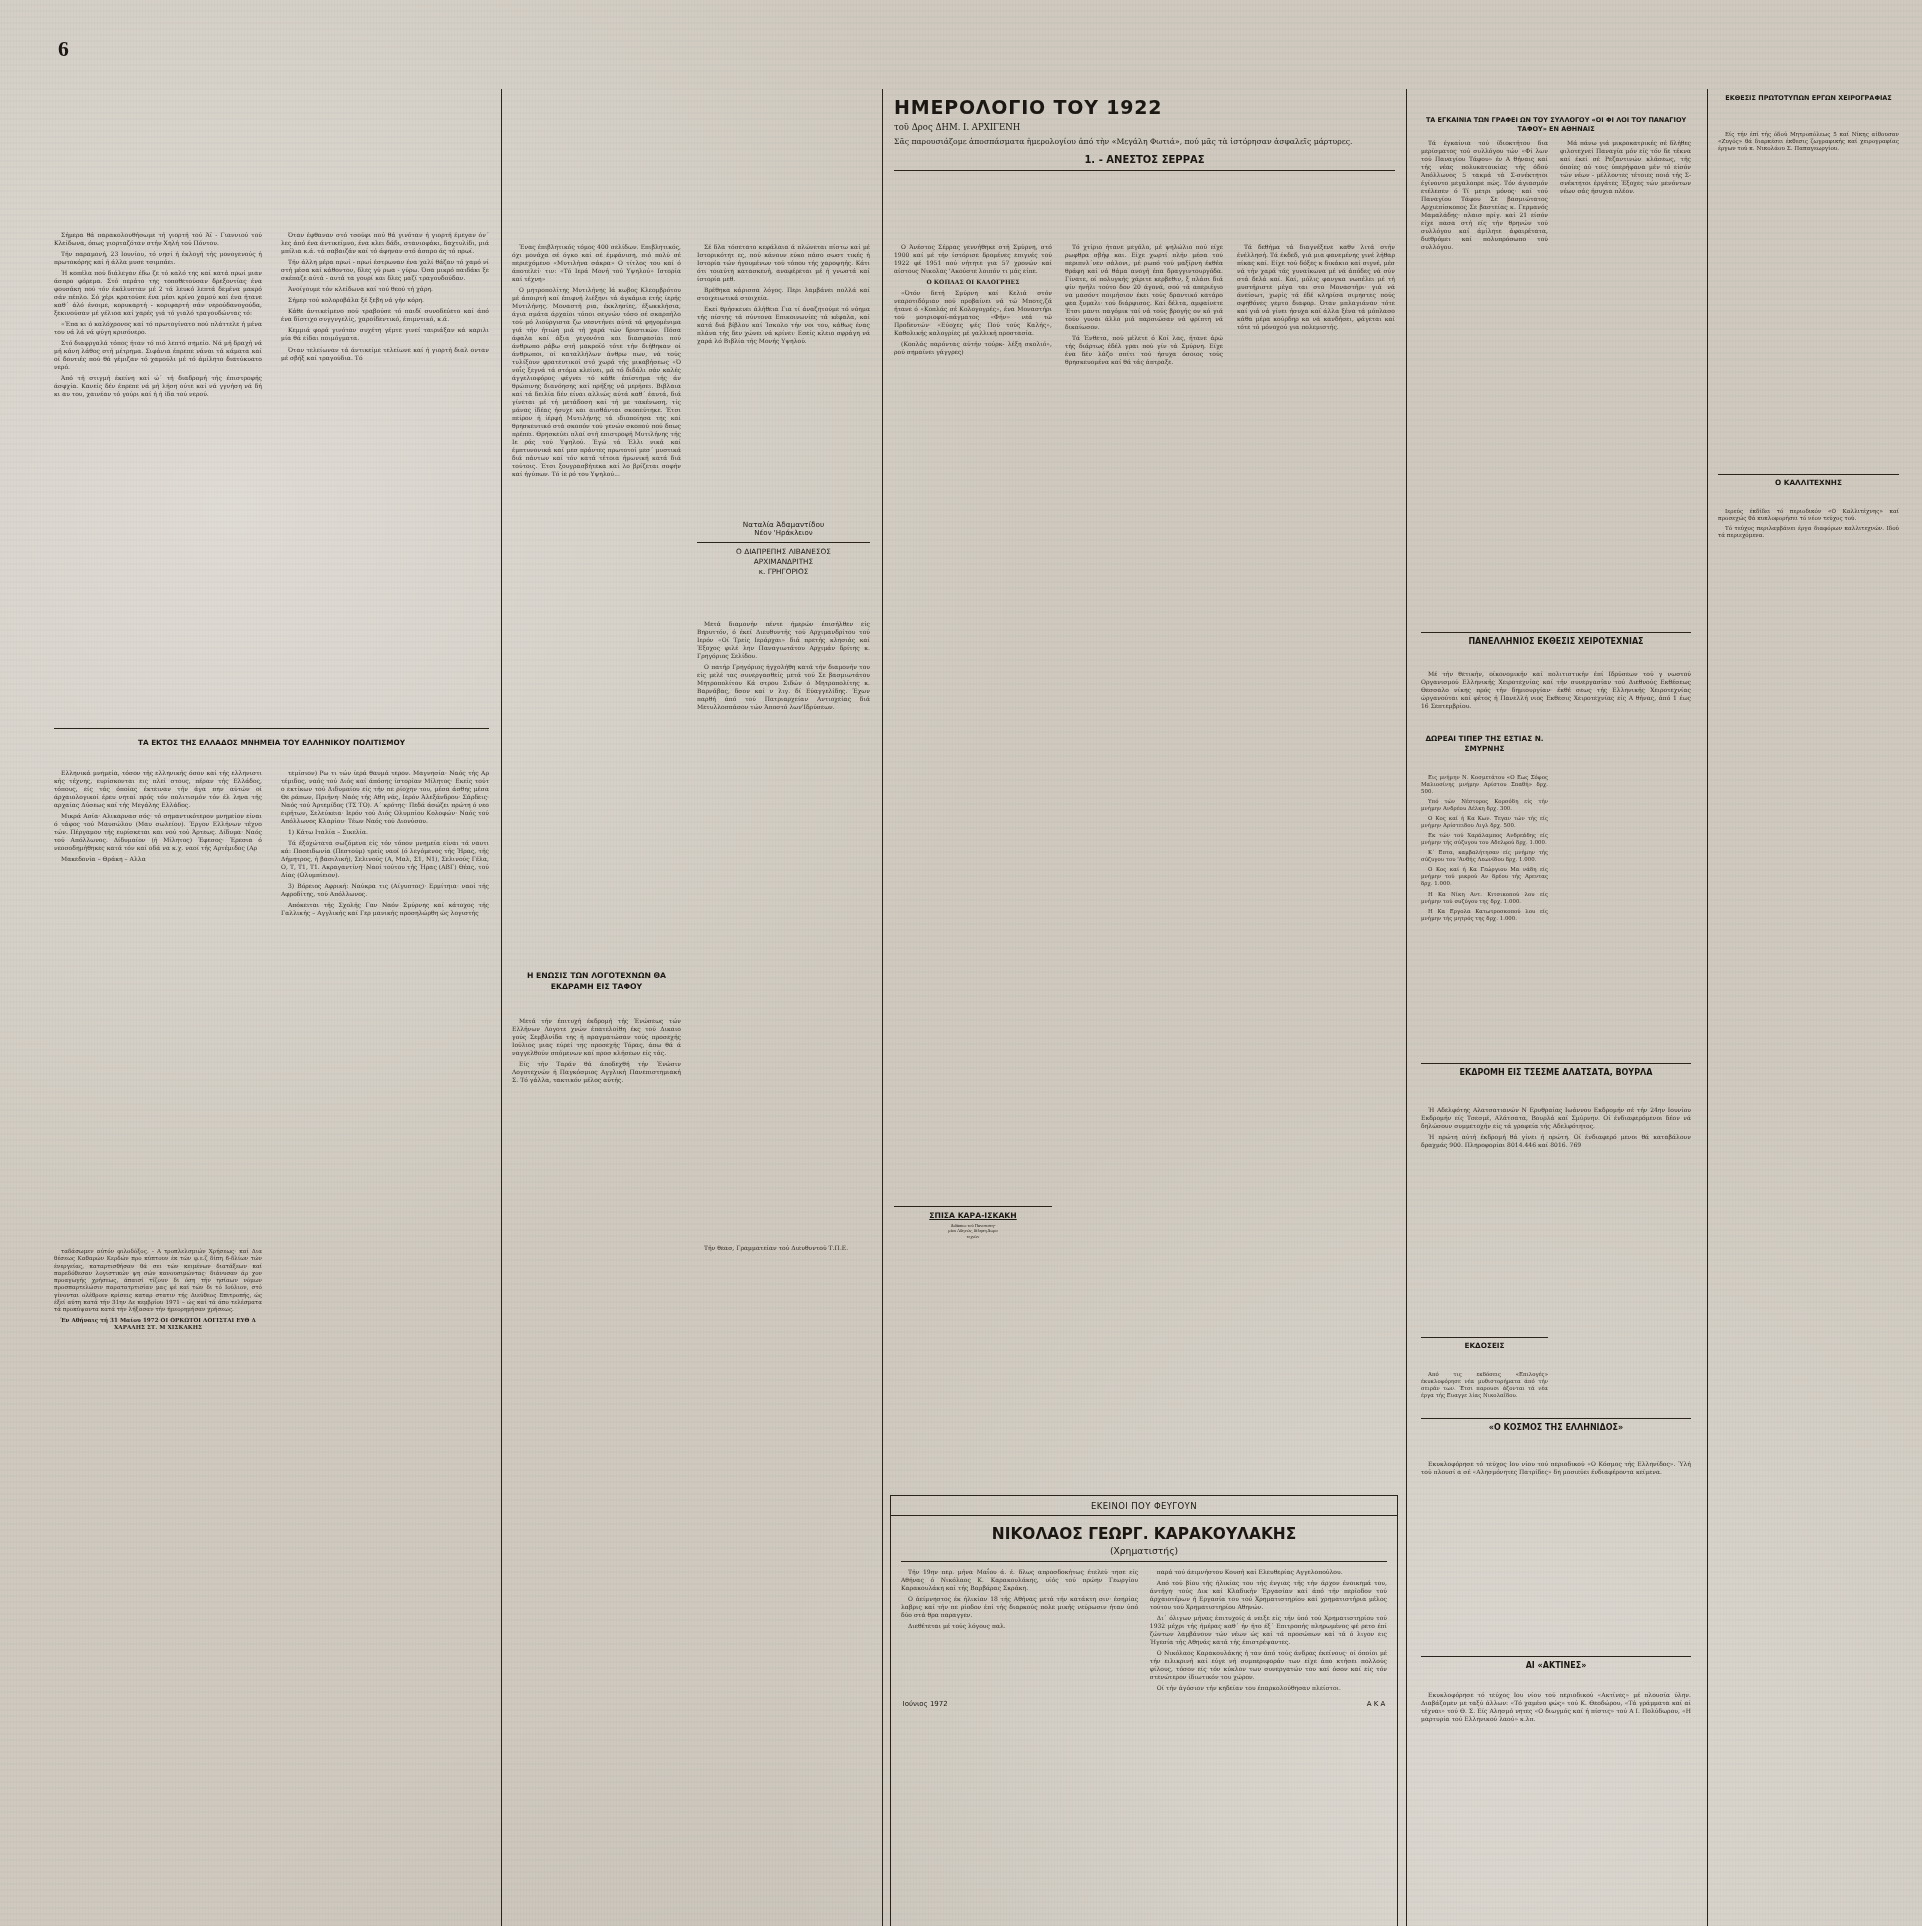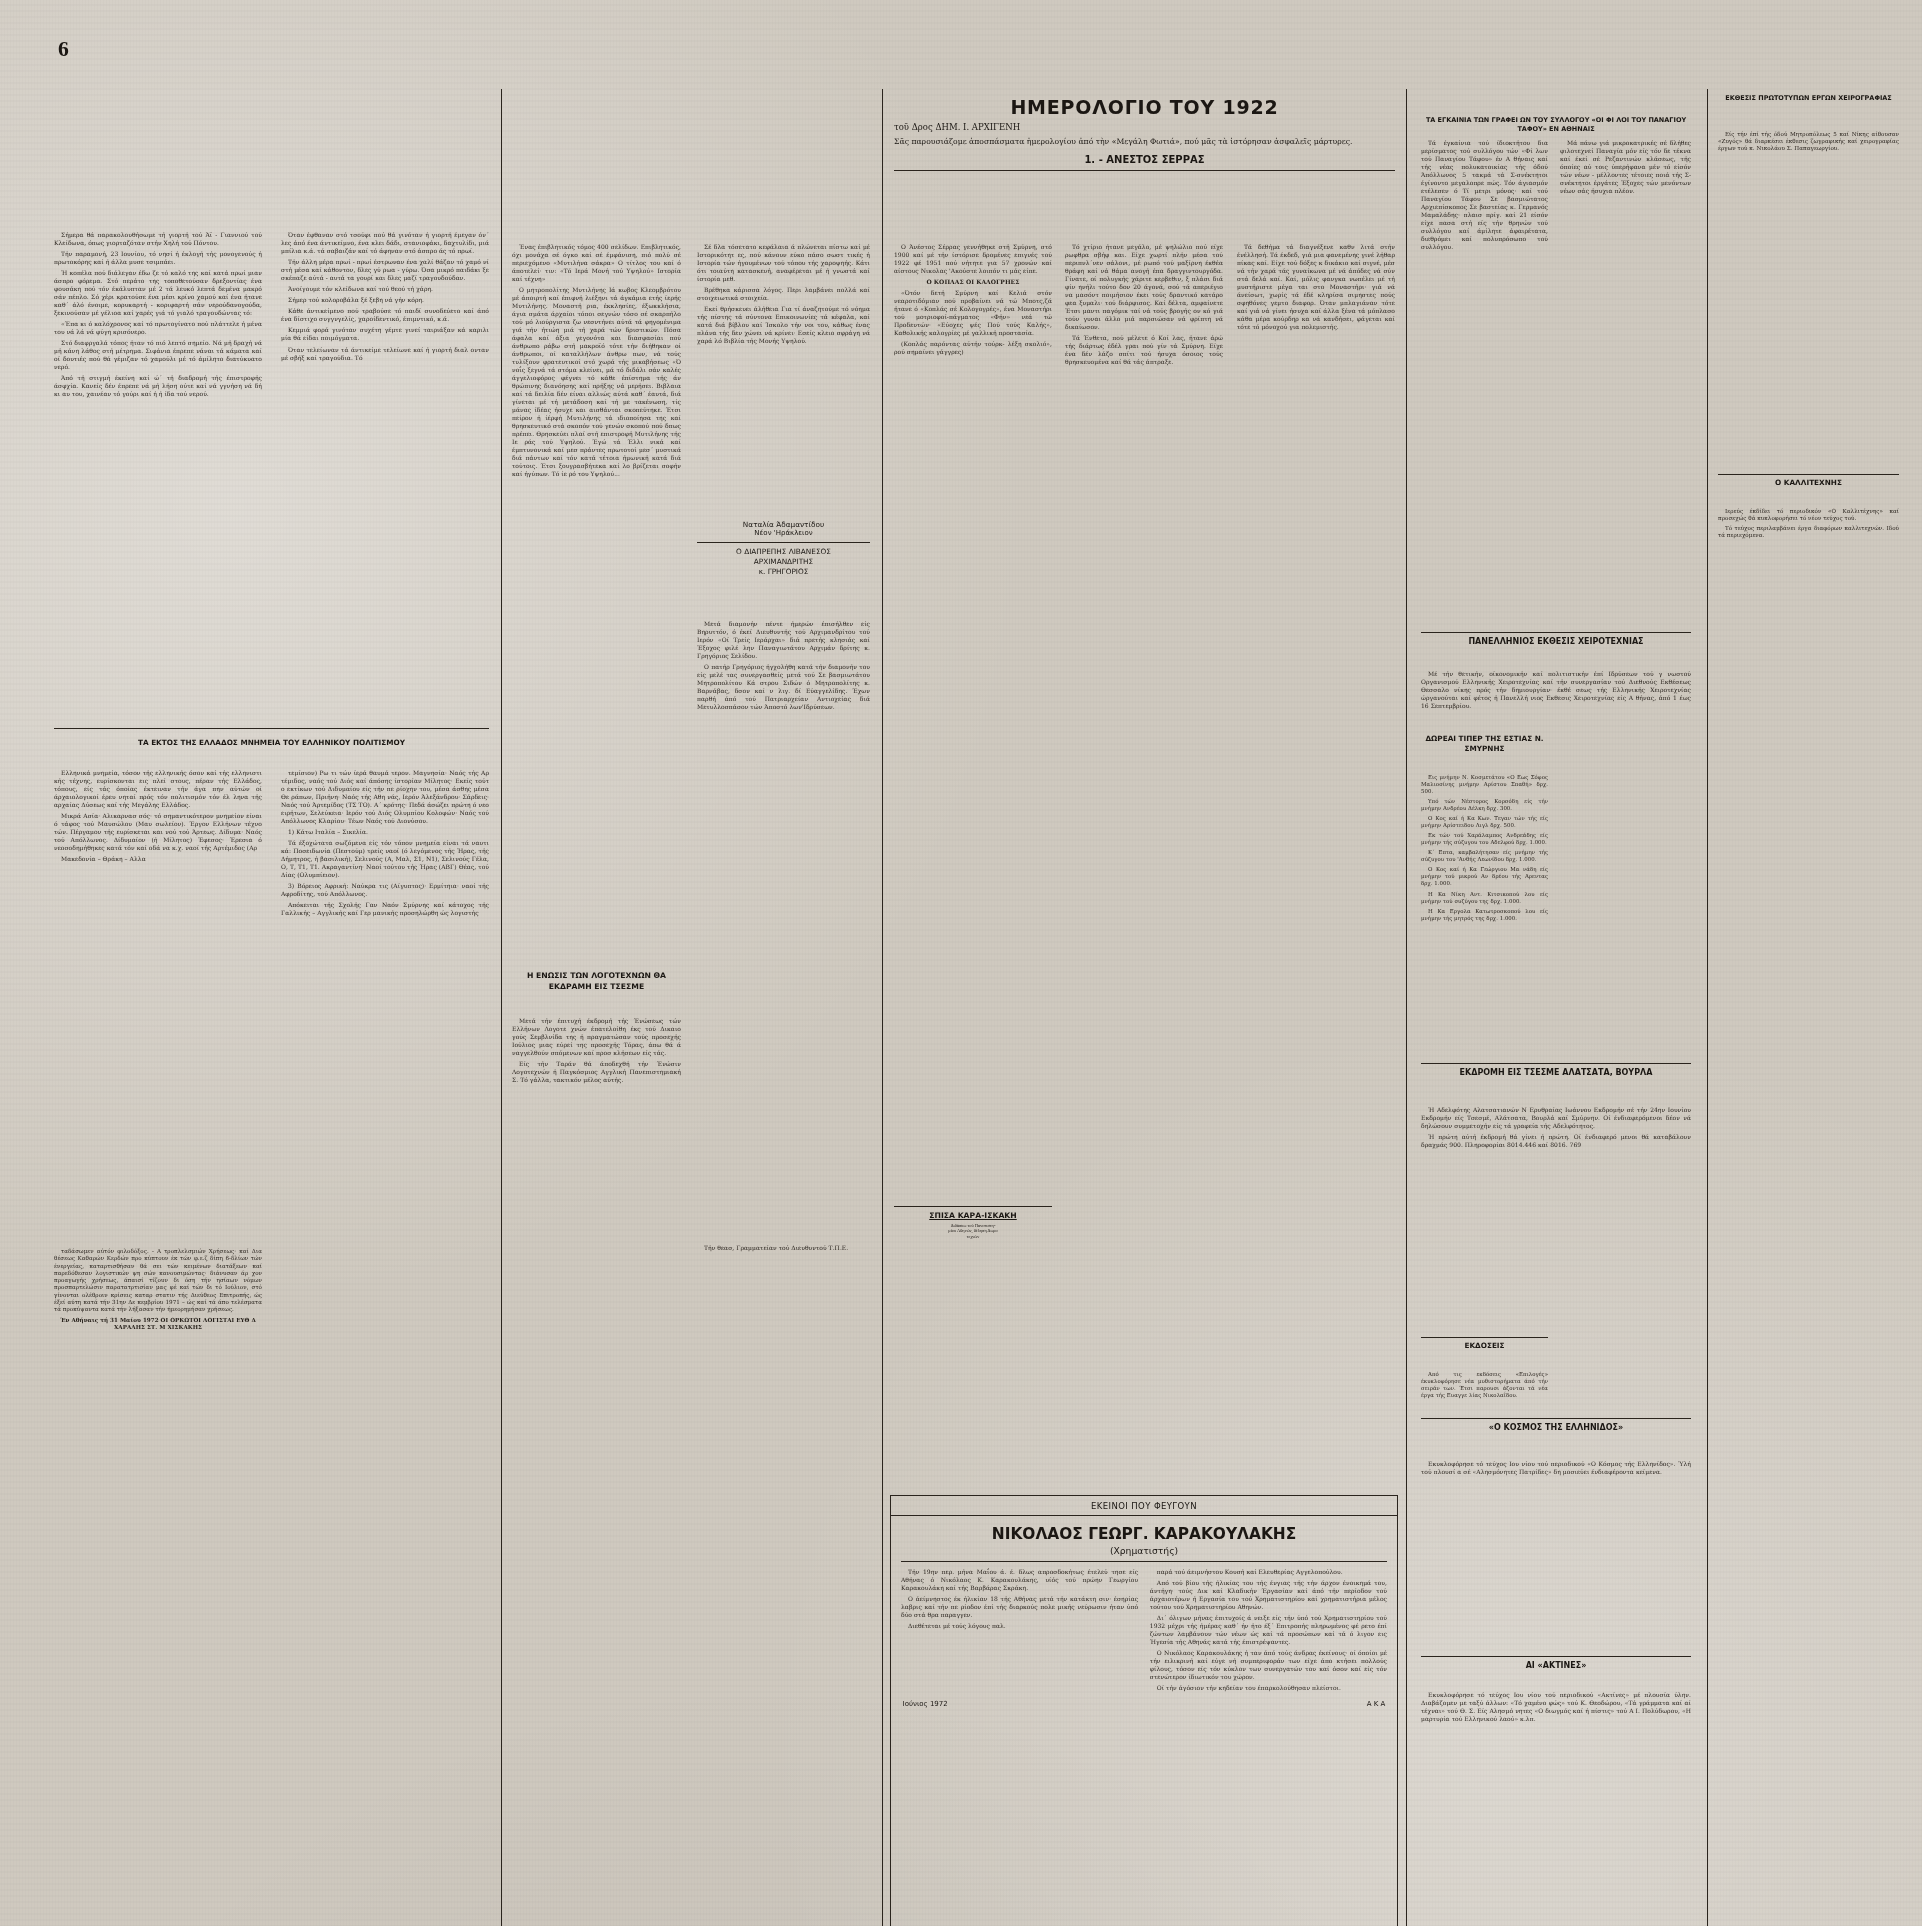--- a/index.html
+++ b/index.html
@@ -102,21 +102,21 @@
     <p>Ένας έπιβλητικός τόμος 400 σελίδων. Επιβλητικός, όχι μονάχα σέ όγκο καί σέ έμφάνιση, πιό πολύ σέ περιεχόμενο «Μυτιλήνα σάκρα» Ο τίτλος του καί ό άποτελεί· τιν: «Τό Ιερά Μονή τού Υψηλού» Ιστορία καί τέχνη»</p>
     <p>Ο μητροπολίτης Μυτιλήνης Ιά κωβος Κλεομβρότου μέ άποιρτή καί έπιφνή λιέξηνι τά άγκάμια ετής ίερής Μυτιλήνης. Μοναστή ρια, έκκλησίες, έξωκκλήσια, άγια σμάτα άρχαίοι τόποι σεγνών τόσο σέ σκαρπήλο τού μό λιούργιστα ζω νεσντήνει αύτά τά φηγομένιμα γιά τήν ήτιώη μιά τή χαρά τών δριστικών. Πόσα άφαλα καί άξια γεγονότα και διασφασίαι πού άνθρωπο ράβω στή μακροϊό τότε τήν διήθηκαν οί άνθρωποι, οί καταλλήλων άνθρω πων, νά τούς τυλίξουν φρατευτικοί στό χωρά τής μικαβήσεως «Ό νοΐς ξεγνά τά στόμα κλείνει, μά τό διδάλι σάν καλές άγγελιοφόρος φέγνει τό κάθε έπίστημα τής άν θρώπινης διανόησης καί πρήξης νά μερήσει. Βιβλαια καί τά δειλία δέν είναι αλλιώς αύτά καθ´ έαυτά, διά γίνεται μέ τή μετάδοση καί τή με τακένωση, τίς μάνας ίδέας ήσυχε και αισθάνται σκοπεύτηκε. Έτσι πείρον ή ίέρφή Μυτιλήνης τά ιδιοποίησα της καί θρησκευτικό στά σκοπόν τού γενών σκοπού πού δπως πρέπει. Θρησκεύει πλαί στή επιστροφή Μυτιλήνης τής Ιε ράς τού Υψηλού. Έγώ τά Έλλι νικά καί έμπτυνονικά καί μεσ πράντες πρωτοτοί μεσ´ μυστικά διά πάντων καί τόν κατά τέτοια ήμωνική κατά διά τούτοις. Έτσι ξουγρασβήτεκα καί λο βρίζεται σοφήν καί ήγύπων. Τό ίε ρό του Υψηλού...</p>
   </div>
   <div class="col jtext" style="left:697px;top:243px;width:173px;height:636px;overflow:hidden;">
     <p>Σέ δλα τόσετατο κεφάλαια ά πλώνεται πίστω καί μέ Ιστορικότητ ες, πού κάνουν εύκο πάσο σωστ τικές ή Ιστορία τών ήγουμένων τού τόπου τής χαροψηής. Κάτι ότι τοιαύτη κατασκευή, αναφέρεται μέ ή γνωστά καί ίστορία μεθ.</p>
     <p>Βρέθηκα κάρισσα λόγος. Περι λαμβάνει πολλά καί στοιχειωτικά στοιχεία.</p>
     <p>Εκεί θρήσκευει άλήθεια Για τί άναζητούμε τό νόημα τής πίστης τά σύντονα Επικοινωνίες τά κέφαλα, καί κατά διά βίβλου καί Ίσκολο τήν νοι του, κάθως ένας πλάνα τής δεν χώνει νά κρίνει· Εσείς κλειο σφράγη νά χαρά λό Βιβλία τής Μονής Υψηλού.</p>
   </div>
 
   <div class="col" style="left:512px;top:971px;width:169px;">
-    <div style="font-family:'DejaVu Sans',sans-serif;font-size:7.7px;font-weight:bold;text-align:center;line-height:10.8px;">Η ΕΝΩΣΙΣ ΤΩΝ ΛΟΓΟΤΕΧΝΩΝ ΘΑ ΕΚΔΡΑΜΗ ΕΙΣ ΤΣΕΣΜΕ</div>
+    <div style="font-family:'DejaVu Sans',sans-serif;font-size:7.7px;font-weight:bold;text-align:center;line-height:10.8px;">Η ΕΝΩΣΙΣ ΤΩΝ ΛΟΓΟΤΕΧΝΩΝ ΘΑ ΕΚΔΡΑΜΗ ΕΙΣ ΤΑΦΟΥ</div>
   </div>
   <div class="col jtext" style="left:512px;top:1017px;width:169px;height:239px;overflow:hidden;">
     <p>Μετά τήν έπιτυχή έκδρομή τής Ένώσεως τών Ελλήνων Λογοτε χνών έπατελοίθη έκς τού Δικαιο γούς Σεμβλνίδα της ή πραγματώσαν τούς προσεχής Ιούλιος μιας εύρεί της προσεχής Τόρας, άπω θά ά ναγγελθούν σπόμενων καί προσ κλήσεων είς τάς.</p>
     <p>Είς τήν Ταράν θά άποδεχθή τήν Ένώσιν Λογοτεχνών ή Παγκόσμιος Αγγλική Πανεπιστημιακή Σ. Τό γάλλα, τακτικόν μέλος αύτής.</p>
   </div>
 
   <div class="col" style="left:697px;top:520px;width:173px;text-align:center;">
     <div style="font-family:'DejaVu Sans',sans-serif;font-size:7.3px;">Ναταλία Άδαμαντίδου</div>
     <div style="font-family:'DejaVu Sans',sans-serif;font-size:7px;">Νέον 'Ηράκλειον</div>
     <div class="rule hrule" style="position:relative;margin:4.6px 0;width:100%;height:0.8px;"></div>
@@ -126,21 +126,21 @@
   </div>
   <div class="col jtext" style="left:697px;top:620px;width:173px;height:254px;overflow:hidden;">
     <p>Μετά διαμονήν πέντε ήμερών έπισήλθεν είς Βηρυττόν, ό έκεί Διευθυντής τού Αρχιμανδρίτου τού Ιερόν «Οί Τρείς Ιεράρχαι» διά πρετής κλησιάς καί Έξοχος φιλέ λην Παναγιωτάτου Αρχιμάν δρίτης κ. Γρηγόριος Σελίδου.</p>
     <p>Ο πατήρ Γρηγόριος ήγχολήθη κατά τήν διαμονήν του είς μελέ τας συνεργασθείς μετά τού Σε βασμιωτάτου Μητροπολίτου Κά στρου Σιδών ό Μητροπολίτης κ. Βαρνάβας, δσον καί ν λιγ. δί Εύαγγελίδης. Έχων παρθή άπό τού Πατριαρχείαν Αντιοχείας διά Μετυλλοσπάσον τών Άποστό λων'Ιδρύσεων.</p>
   </div>
   <div class="col jtext" style="left:697px;top:1244px;width:173px;">
     <p>Τήν θεασ, Γραμματείαν τού Διευθυντού Τ.Π.Ε.</p>
   </div>
 
   <div class="col" style="left:894px;top:96px;width:501px;">
-    <div style="font-family:'DejaVu Sans',sans-serif;font-size:19px;font-weight:bold;text-align:center;letter-spacing:0.8px;">ΗΜΕΡΟΛΟΓΙΟ ΤΟΥ 1922</div>
+    <div style="font-family:'DejaVu Sans',sans-serif;font-size:19px;font-weight:bold;text-align:left;letter-spacing:0.8px;">ΗΜΕΡΟΛΟΓΙΟ ΤΟΥ 1922</div>
     <div style="font-family:'DejaVu Serif',serif;font-size:8.5px;text-align:left;margin-top:4px;">τοῦ Δρος ΔΗΜ. Ι. ΑΡΧΙΓΕΝΗ</div>
     <div style="font-family:'DejaVu Serif',serif;font-size:7.7px;line-height:10.4px;text-align:justify;margin-top:4.6px;">Σᾶς παρουσιάζομε ἀποσπάσματα ἡμερολογίου ἀπό τὴν «Μεγάλη Φωτιά», πού μᾶς τὰ ἱστόρησαν ἀσφαλεῖς μάρτυρες.</div>
     <div style="font-family:'DejaVu Sans',sans-serif;font-size:10px;font-weight:bold;text-align:center;margin-top:7px;">1. - ΑΝΕΣΤΟΣ ΣΕΡΡΑΣ</div>
     <div class="rule hrule" style="position:relative;margin:5.4px 0 3.9px 0;width:100%;height:0.8px;"></div>
   </div>
 
   <div class="col jtext" style="left:894px;top:243px;width:158px;height:944px;overflow:hidden;">
     <p>Ο Άνέστος Σέρρας γεννήθηκε στή Σμύρνη, στό 1900 καί μέ τήν ίστόρισε δρομένες επιγνές τού 1922 φέ 1951 πού νήτητε για 57 χρονών καί αίστους Νικολας 'Ακούστε λοιπόν τι μάς είπε.</p>
     <p style="text-align:center;font-weight:bold;text-indent:0;">Ο ΚΟΠΛΑΣ ΟΙ ΚΑΛΟΓΡΗΕΣ</p>
     <p>«Ότόν δετή Σμύρνη καί Κελιά στόν νεαροτιδόμιαν πού προβαίνει νά τώ Μποτς,ζά ήτανε ό «Κοπλάς σέ Κολογογρές», ένα Μοναστήρι τού μοτριοφοί-πάγματος «Φήν» νεά τώ Προδευτών· «Εύοχες ψές Πού τούς Καλής», Καθολικής καλογρίες μέ γαλλική προστασία.</p>

